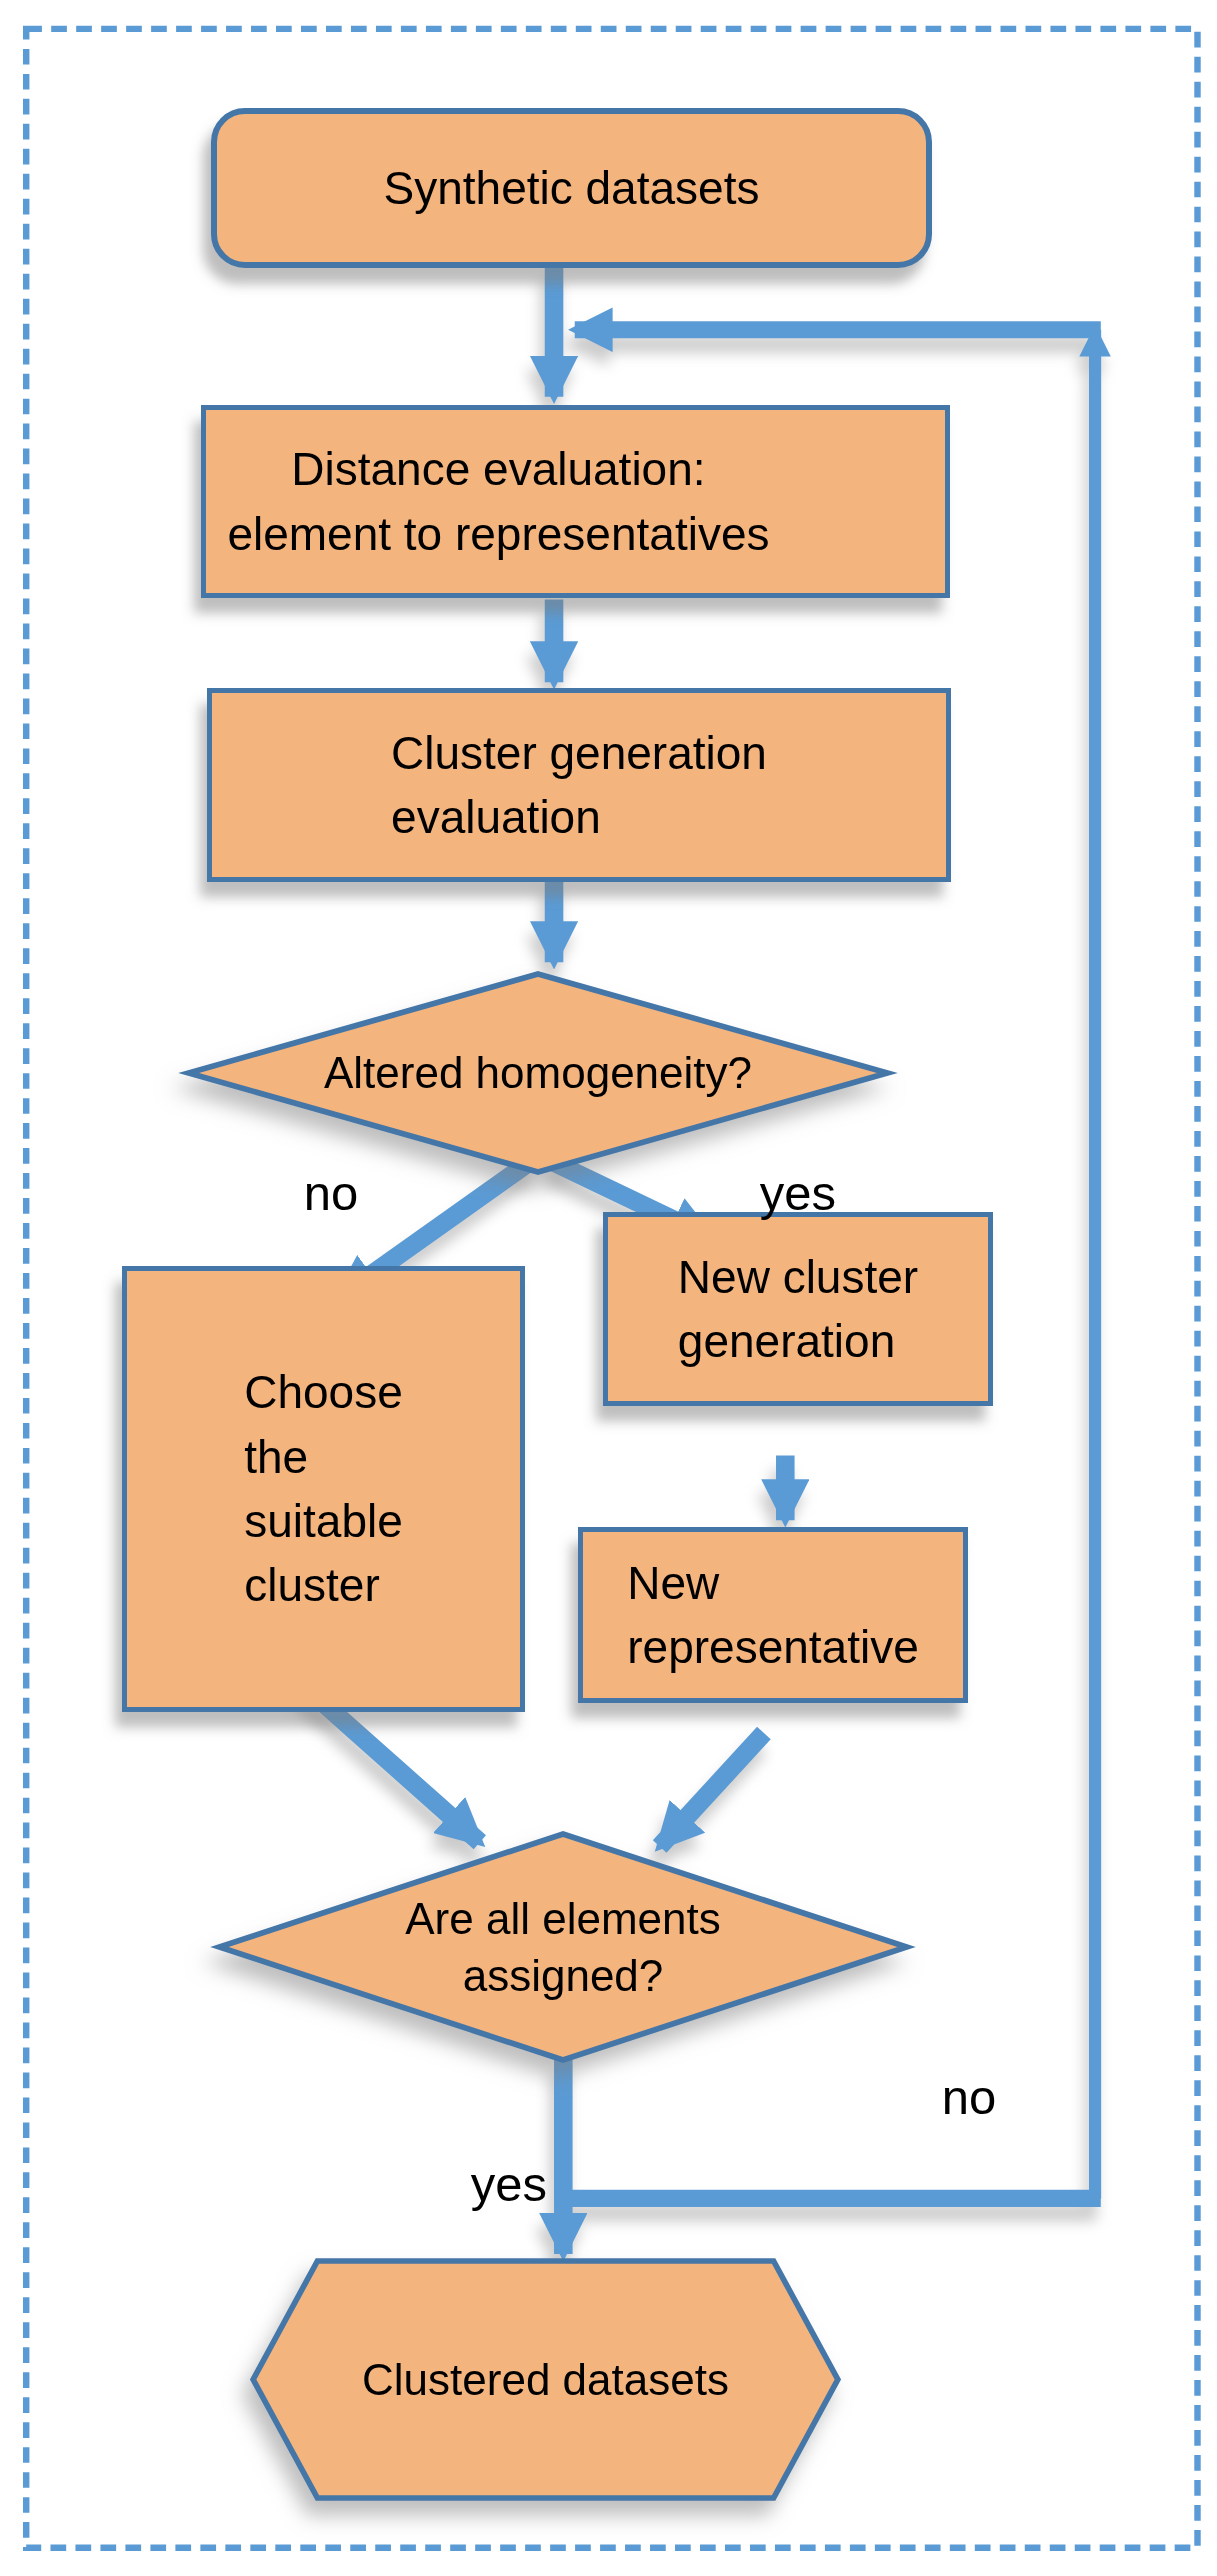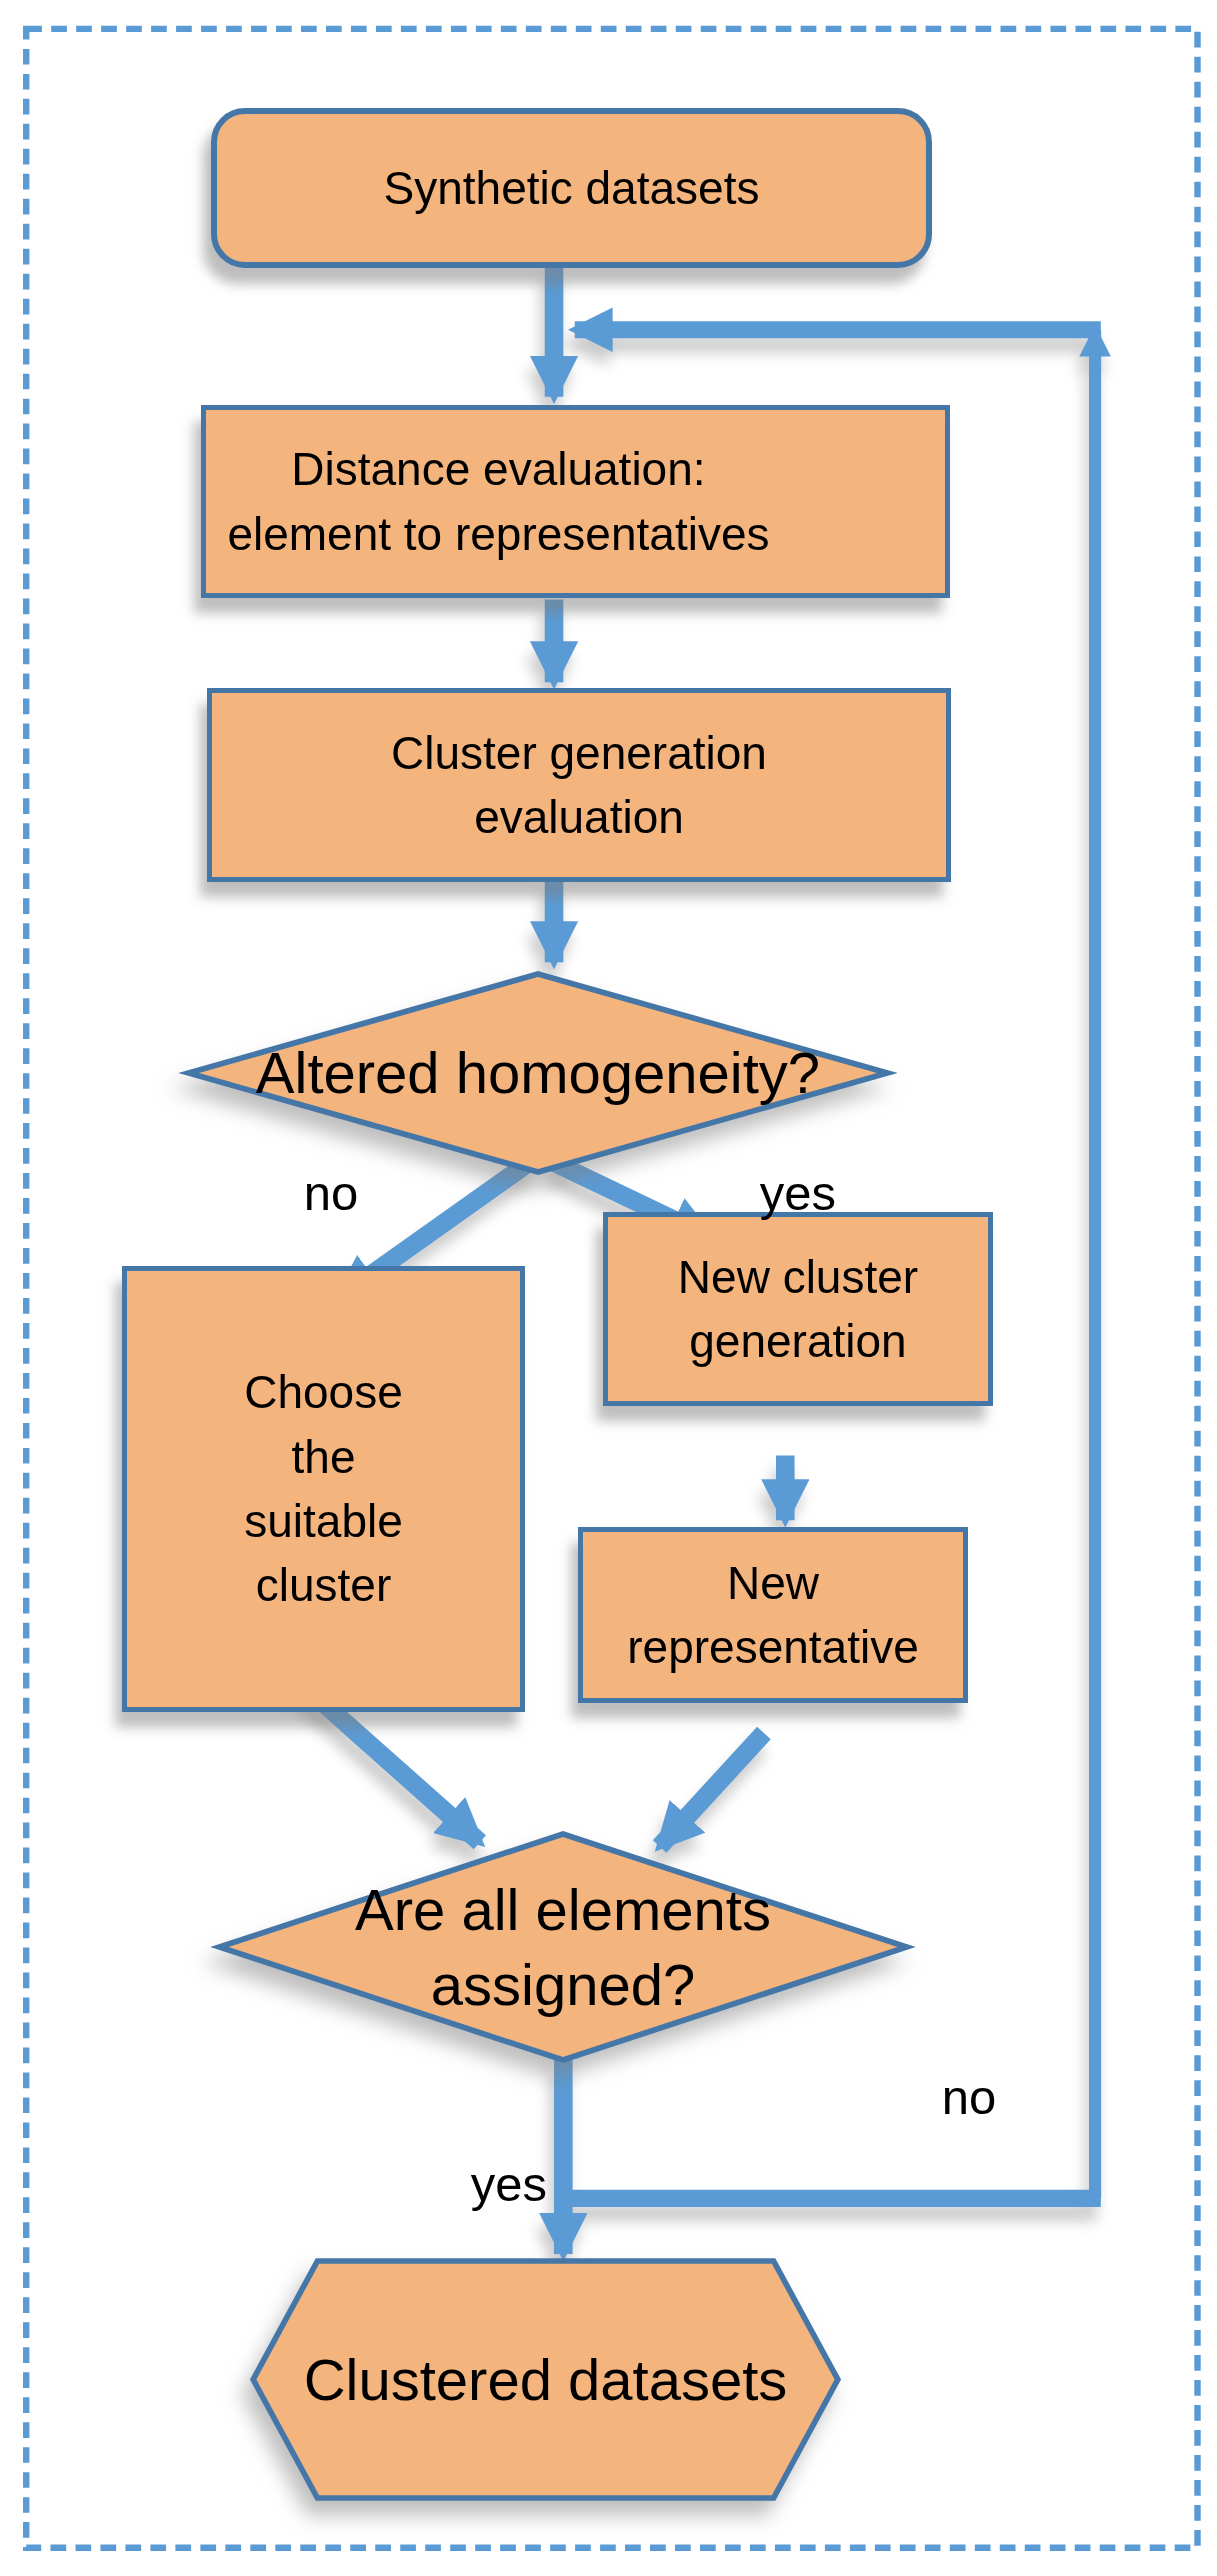--- a/index.html
+++ b/index.html
@@ -17,29 +17,29 @@
     overflow:hidden;
   }
   svg.layer{position:absolute;left:0;top:0;overflow:visible;}
   .arrows{filter:drop-shadow(-6px 20px 10px rgba(125,125,125,0.40));}
   .shape{filter:drop-shadow(-7.1px 15.7px 10px var(--shadow-color));}
   .node{
     position:absolute;box-sizing:border-box;
     background:var(--node-fill);
     border:5.7px solid var(--node-border);
     display:flex;align-items:center;justify-content:center;
-    font-size:46px;line-height:1.4;text-align:center;
+    font-size:46px;line-height:1.4;
     white-space:pre-line;
     box-shadow:-7.1px 15.7px 11.4px var(--shadow-color);
   }
   .rounded{border-radius:34px;border-width:6.4px;}
   .left-text{justify-content:flex-start;text-align:left;padding-left:21.4px;}
   .overlay{
     position:absolute;display:flex;align-items:center;justify-content:center;
-    font-size:58px;line-height:1.3;text-align:center;white-space:pre-line;
+    font-size:44px;line-height:1.3;text-align:center;white-space:pre-line;
     pointer-events:none;
   }
   .edge-label{
     position:absolute;transform:translate(-50%,-50%);
     font-size:49px;line-height:1;white-space:nowrap;
   }
   
   #n-synthetic {left:211px; top:108px;  width:721px;height:160px;}
   #n-distance  {left:201px; top:405px;  width:749px;height:193px;}
   #n-cluster   {left:207px; top:688px;  width:744px;height:194px;}

